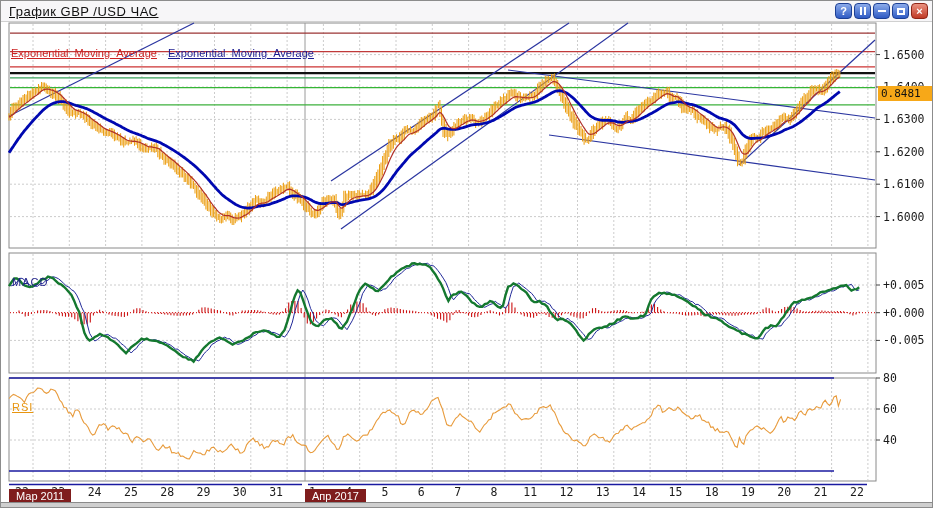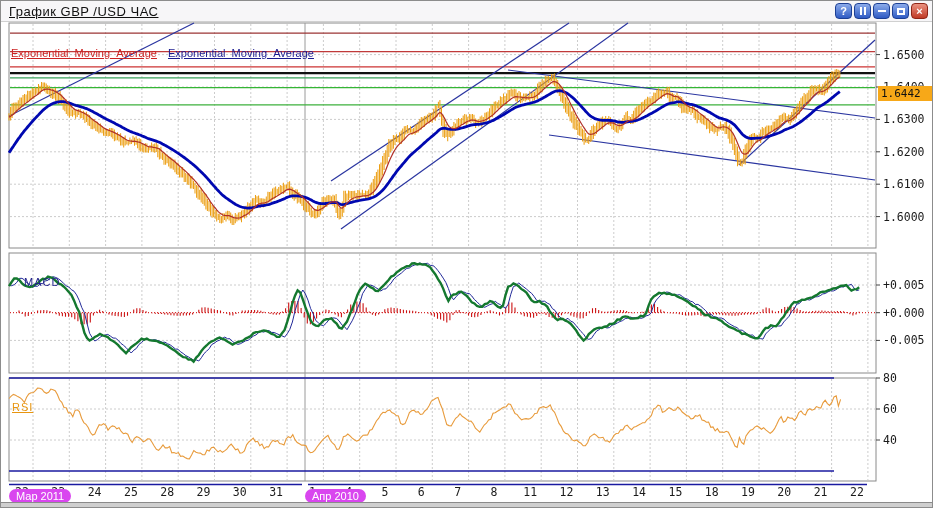--- a/index.html
+++ b/index.html
@@ -17,27 +17,27 @@
   .tb-btn.close{background:linear-gradient(#ea9180,#c03a26);border-color:#8e2517;}
   .pausebars{display:flex;gap:2px;}
   .pausebars div{width:2px;height:8px;background:#fff;}
   .minbar{width:8px;height:2px;background:#fff;}
   .maxbox{width:8px;height:7px;border:2px solid #fff;box-sizing:border-box;}
   .chart-area{position:absolute;left:0;top:21px;width:933px;height:487px;}
   svg{position:absolute;left:0;top:0;}
   .overlay-label{position:absolute;font-size:11px;line-height:12px;white-space:nowrap;}
   .ema1{left:10px;top:25px;color:#cc2222;text-decoration:underline;}
   .ema2{left:167px;top:25px;color:#1a1a90;text-decoration:underline;}
-  .macd-label{left:11px;top:254px;color:#22228a;letter-spacing:1px;padding-left:12px;}
+  .macd-label{left:11px;top:254px;color:#22228a;letter-spacing:1px;}
   .rsi-label{left:11px;top:379px;color:#e8950f;letter-spacing:1px;text-decoration:underline;}
   .price-badge{position:absolute;left:877px;top:64px;width:55px;height:15px;
                background:#f7a818;color:#111;font-family:"DejaVu Sans Mono",monospace;
                font-size:11px;line-height:15px;padding-left:3px;box-sizing:border-box;}
-  .month-box{position:absolute;top:467px;height:14px;background:#d946ef;color:#fff;
-             font-size:11px;line-height:14px;padding:0 7px;border-radius:7px;}
+  .month-box{position:absolute;top:467px;height:14px;background:#7f1d1d;color:#fff;
+             font-size:11px;line-height:14px;padding:0 7px;}
   .bottom-strip{position:absolute;left:0;bottom:0;width:100%;height:5px;
                 background:#cfcfcf;border-top:1px solid #8a8a8a;box-sizing:border-box;}
 </style>
 </head>
 <body>
 
 <div class="window">
   <div class="titlebar">
     <div class="title">График GBP /USD  ЧАС</div>
     <div class="btns">
@@ -219,20 +219,20 @@
         <text x="783.3" y="495" text-anchor="middle" font-family="&quot;DejaVu Sans Mono&quot;,monospace" font-size="11.5" fill="#1a1a1a">20</text>
         <text x="819.5999999999999" y="495" text-anchor="middle" font-family="&quot;DejaVu Sans Mono&quot;,monospace" font-size="11.5" fill="#1a1a1a">21</text>
         <text x="855.9" y="495" text-anchor="middle" font-family="&quot;DejaVu Sans Mono&quot;,monospace" font-size="11.5" fill="#1a1a1a">22</text>
       </svg>
 
     <div class="overlay-label ema1">Exponential_Moving_Average</div>
     <div class="overlay-label ema2">Exponential_Moving_Average</div>
     <div class="overlay-label macd-label">MACD</div>
     <div class="overlay-label rsi-label">RSI</div>
 
-    <div class="price-badge">1.6442</div>
+    <div class="price-badge">0.8481</div>
 
     <div class="month-box" id="month-0" style="left: 8px;">Мар 2011</div>
-    <div class="month-box" id="month-1" style="left: 304px;">Апр 2010</div>
+    <div class="month-box" id="month-1" style="left: 304px;">Апр 2017</div>
   </div>
 
   <div class="bottom-strip"></div>
 </div>
 
 </body></html>

